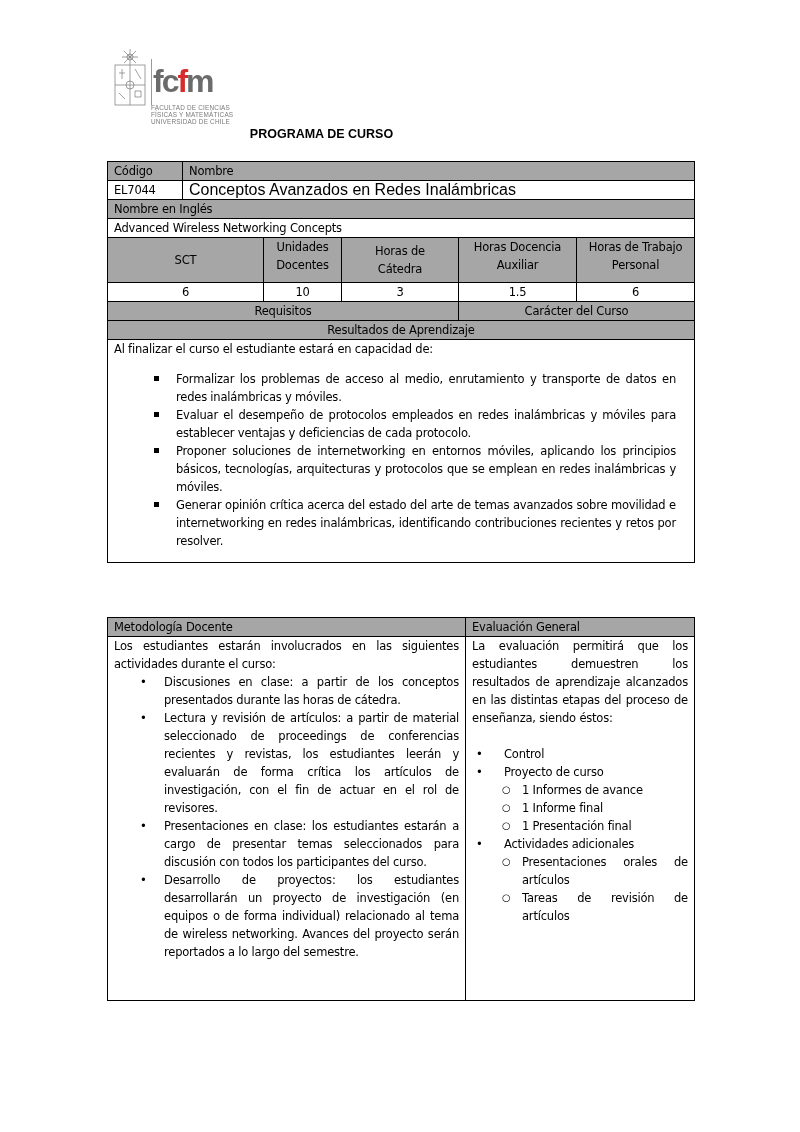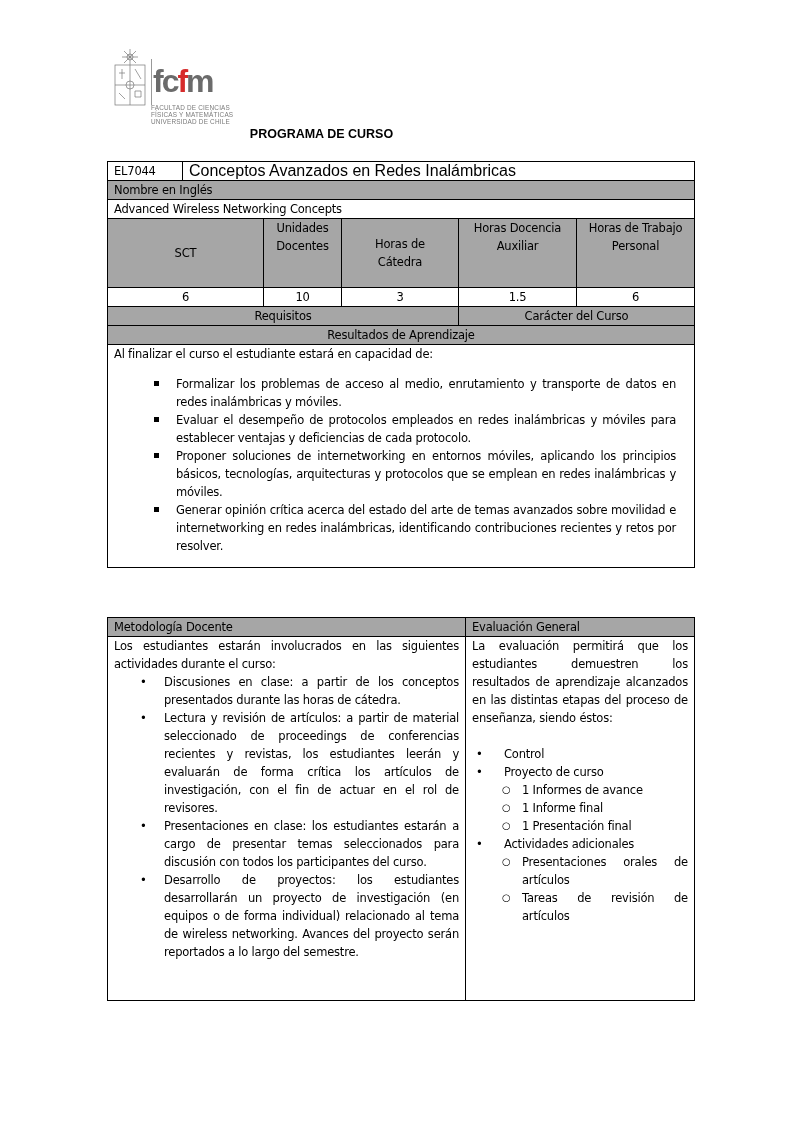--- a/index.html
+++ b/index.html
@@ -72,34 +72,38 @@
 <table id="t1">
   <colgroup>
     <col style="width:75px">
       <col style="width:81px">
       <col style="width:78px">
       <col style="width:117px">
       <col style="width:118px">
       <col style="width:118px">
   </colgroup>
   <tbody>
+      <tr>
+    <td class="hd doc">Código</td>
+    <td class="hd doc" colspan="5">Nombre</td>
+  </tr>
   <tr>
     <td class="doc">EL7044</td>
     <td class="arial" colspan="5">Conceptos Avanzados en Redes Inalámbricas</td>
   </tr>
   <tr>
     <td class="hd doc" colspan="6">Nombre en Inglés</td>
   </tr>
   <tr>
     <td class="doc" colspan="6">Advanced Wireless Networking Concepts</td>
   </tr>
   <tr>
     <td class="hd doc c" colspan="2" style="vertical-align:middle">SCT</td>
     <td class="hd doc c">Unidades Docentes</td>
-    <td class="hd doc c" style="padding:16px 18px">Horas de Cátedra</td>
+    <td class="hd doc c" style="padding:4px 18px">Horas de Cátedra</td>
     <td class="hd doc c">Horas Docencia Auxiliar</td>
     <td class="hd doc c">Horas de Trabajo Personal</td>
   </tr>
   <tr>
     <td class="doc c" colspan="2">6</td>
     <td class="doc c">10</td>
     <td class="doc c">3</td>
     <td class="doc c">1.5</td>
     <td class="doc c">6</td>
   </tr>

